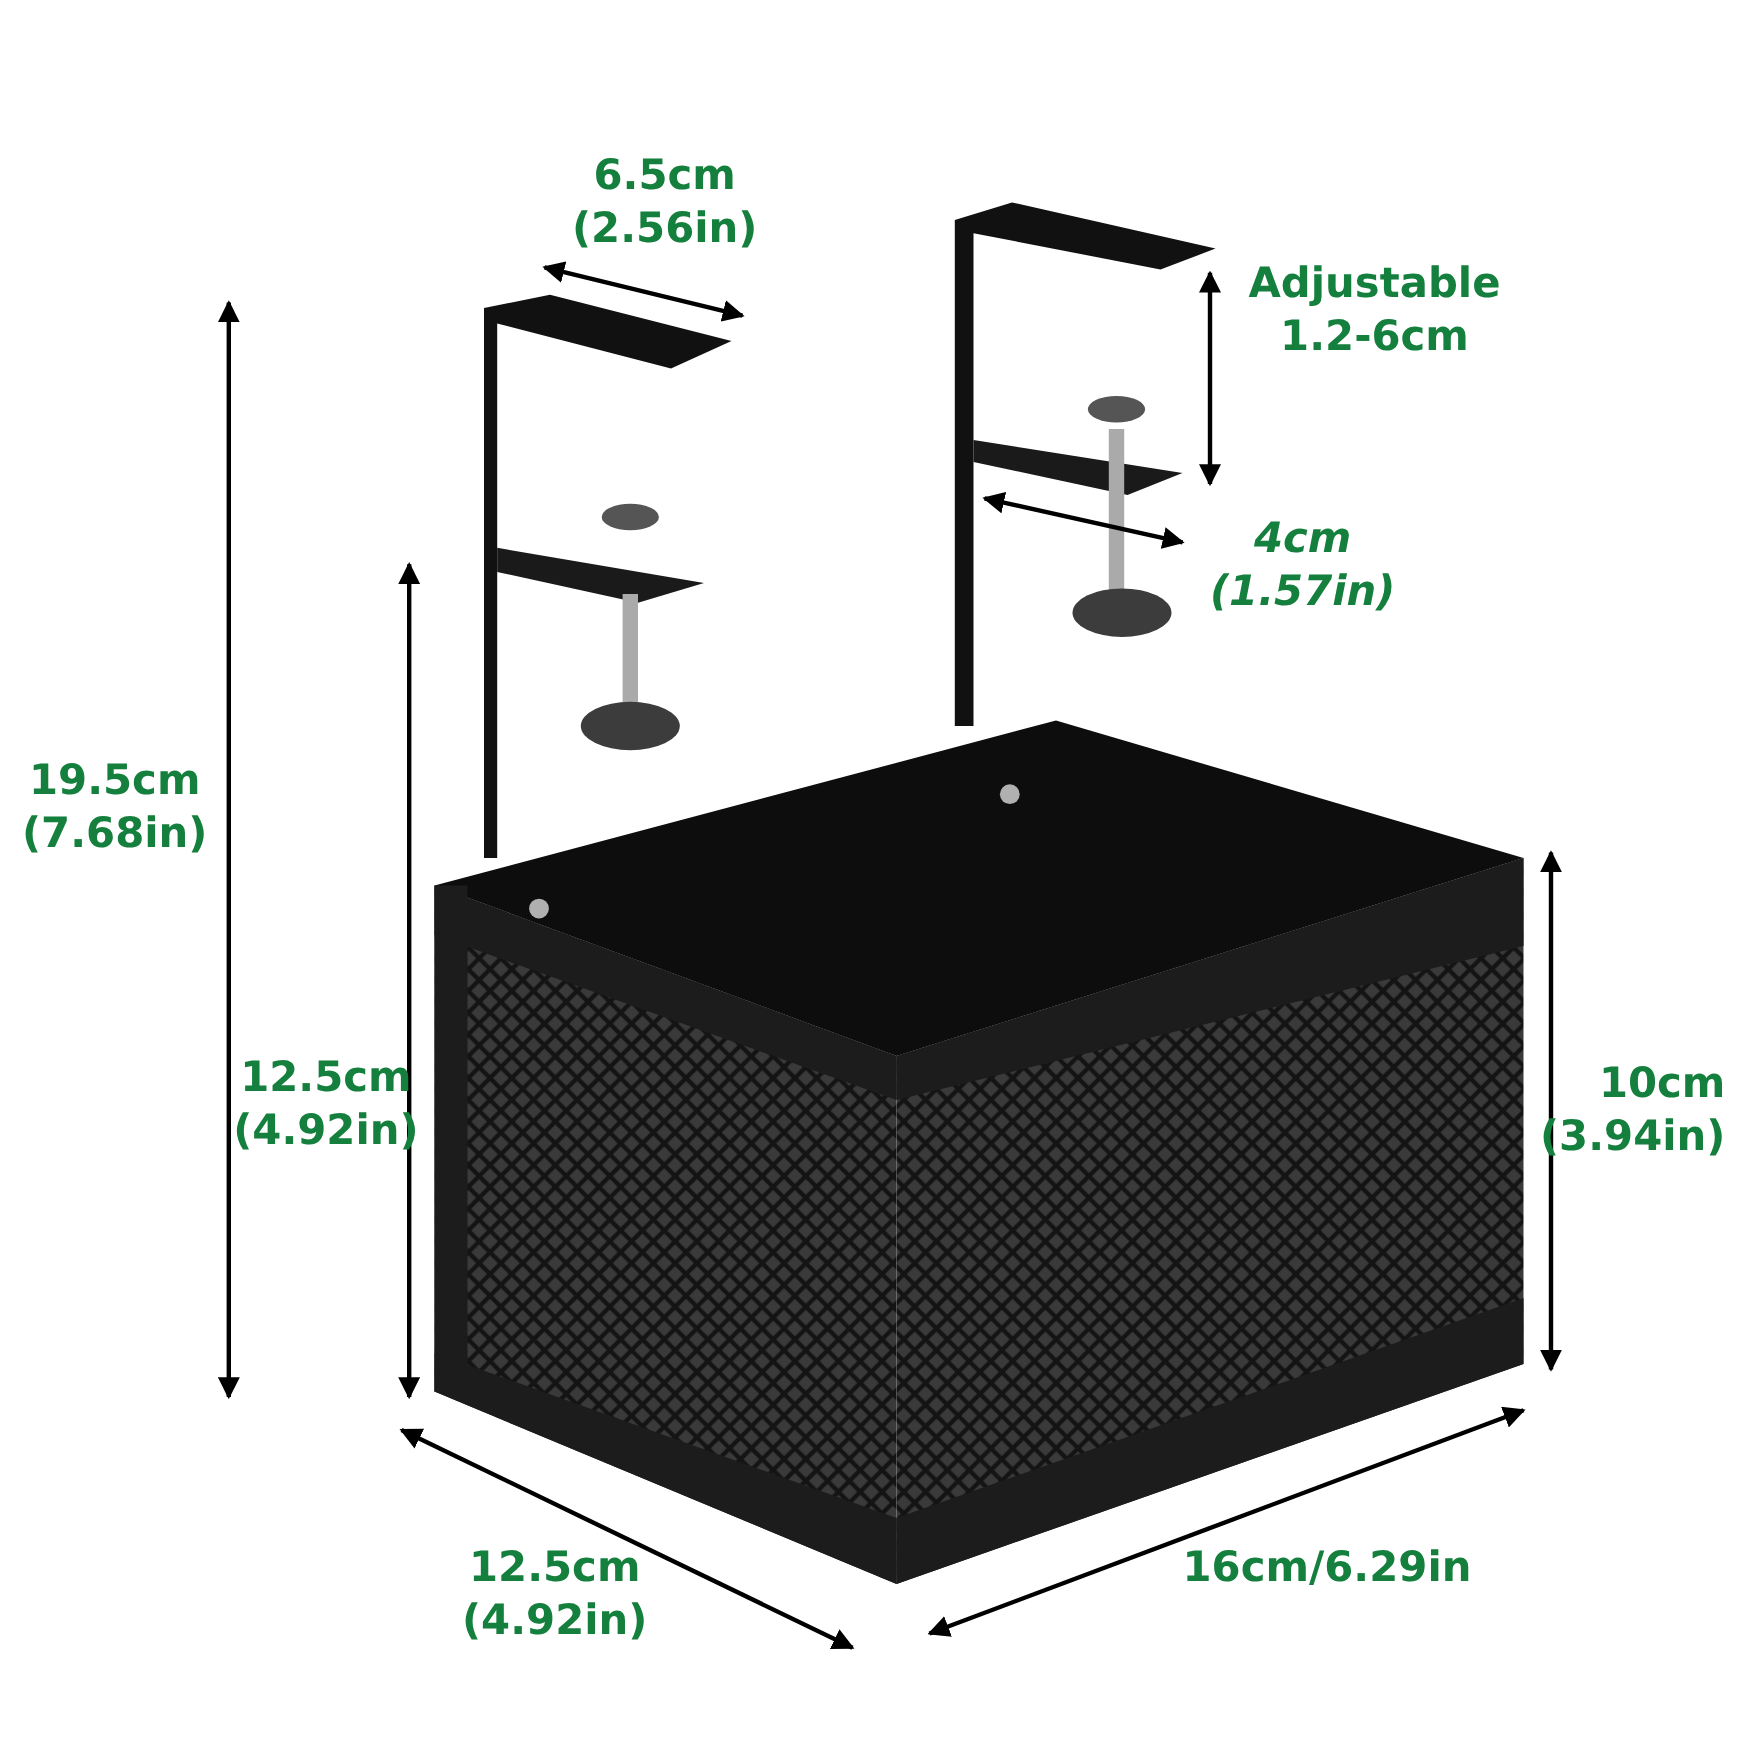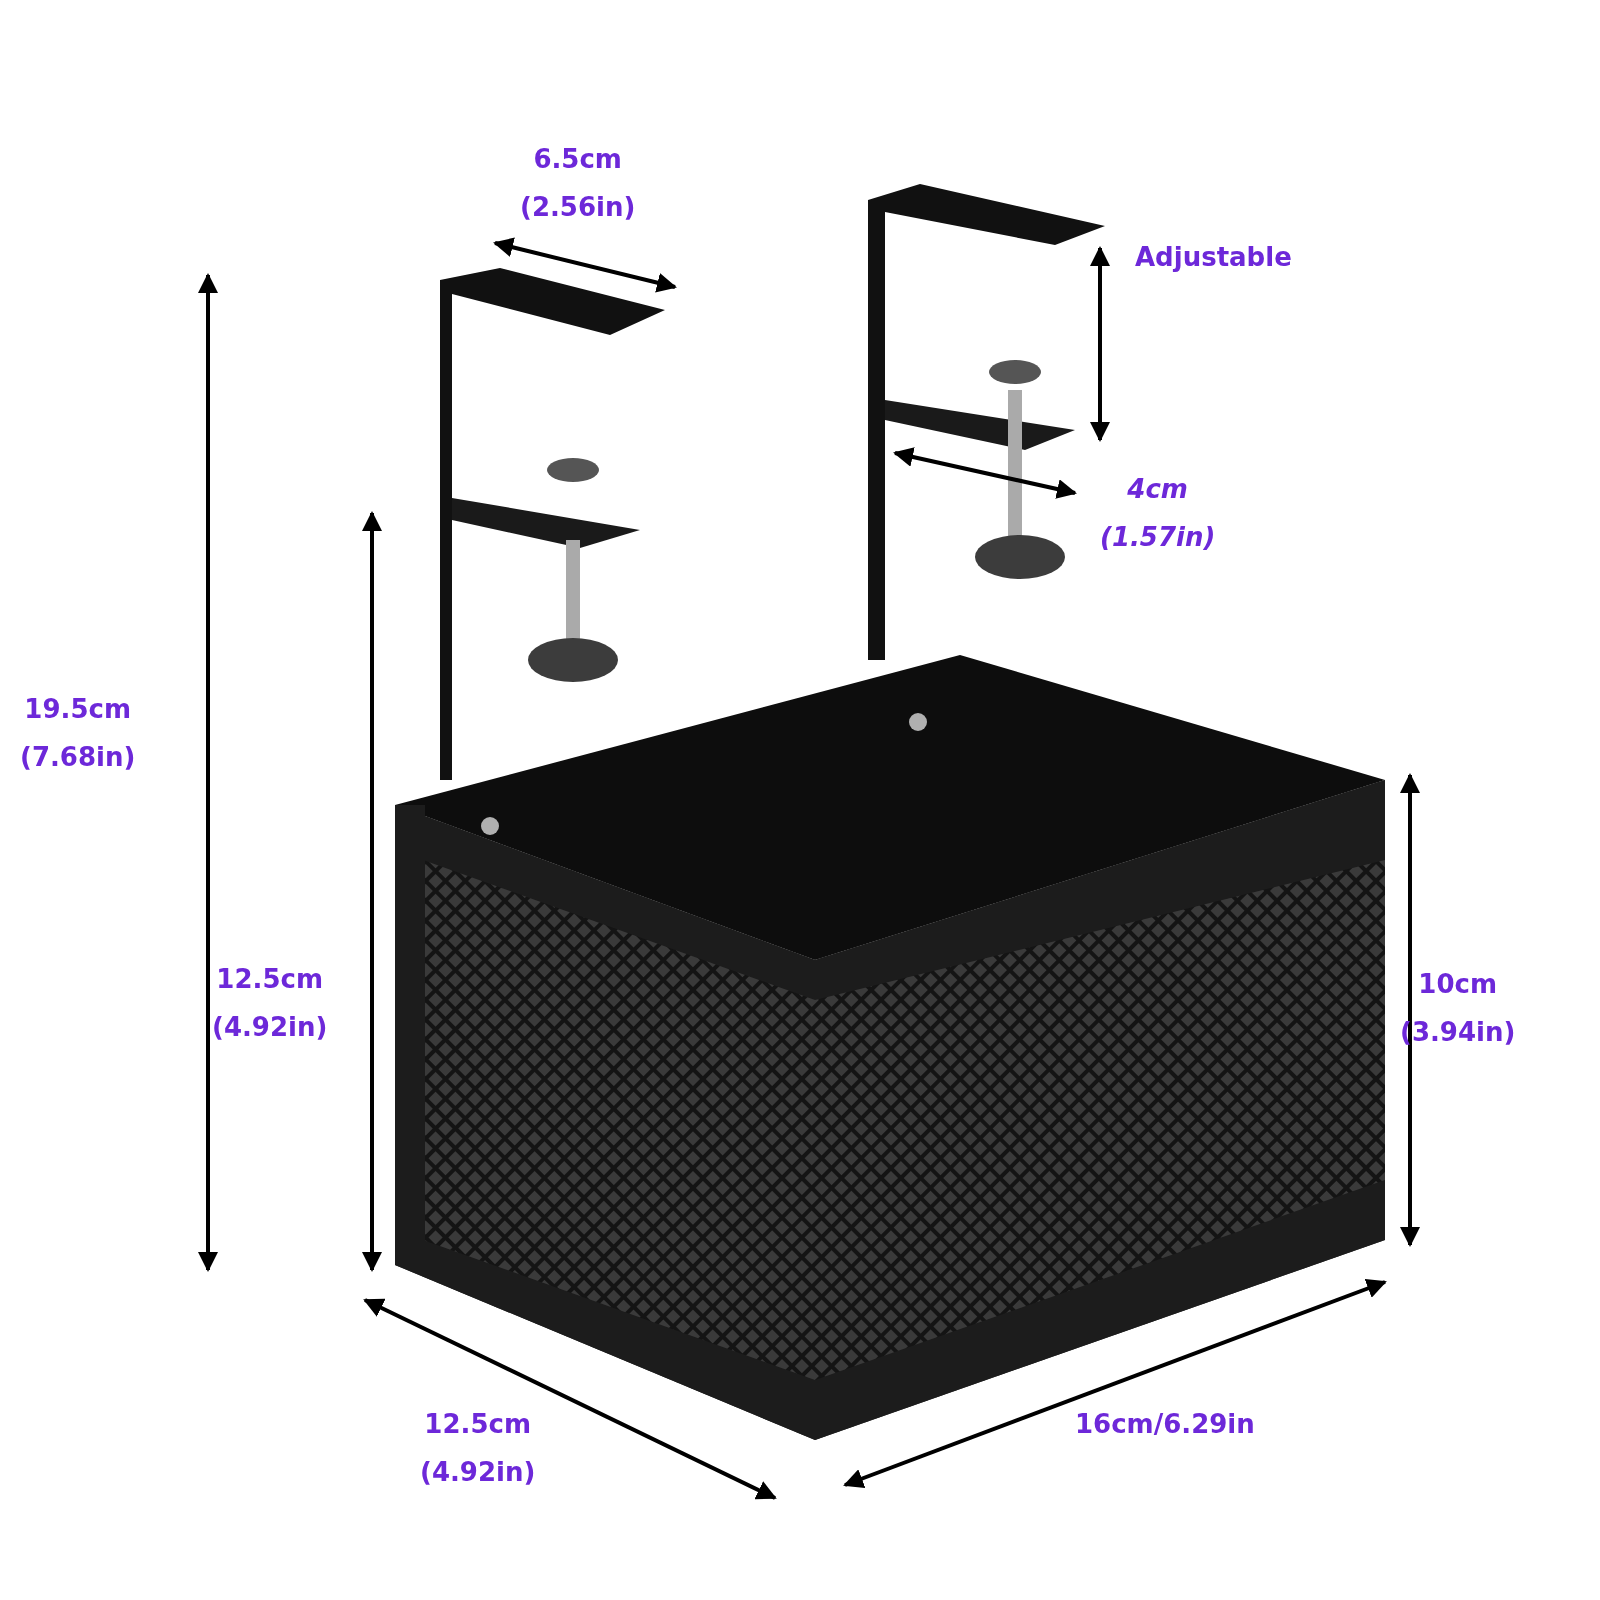--- a/index.html
+++ b/index.html
@@ -1,17 +1,17 @@
 <!DOCTYPE html>
 <html><head>
 <meta charset="utf-8">
 <style>
   html,body{margin:0;padding:0;background:#fff;}
   body{width:1600px;height:1600px;position:relative;overflow:hidden;font-family:"DejaVu Sans","Liberation Sans",sans-serif;}
-  .lbl{position:absolute;text-align:center;font-weight:bold;color:#6d28d9;font-size:26px;line-height:48px;white-space:nowrap;}
+  .lbl{position:absolute;text-align:center;font-weight:bold;color:#15803d;font-size:38px;line-height:48px;white-space:nowrap;}
   .lbl span{display:block;}
   svg{position:absolute;left:0;top:0;}
 </style>
 </head>
 <body>
 
 <svg width="1600" height="1600" viewBox="0 0 1600 1600">
   <defs>
     <pattern id="mesh" width="14" height="14" patternUnits="userSpaceOnUse" patternTransform="rotate(45)">
       <rect width="14" height="14" fill="#141414"></rect>
@@ -61,34 +61,35 @@
     <line x1="845" y1="1485" x2="1385" y2="1282" marker-start="url(#ah)" marker-end="url(#ah)"></line>
   </g>
 </svg>
 
 <div class="lbl" style="left:520px;top:135px;">
   <span>6.5cm</span>
   <span>(2.56in)</span>
 </div>
 <div class="lbl" style="left:1135px;top:233px;">
   <span>Adjustable</span>
+  <span>1.2-6cm</span>
 </div>
 <div class="lbl" style="left:1100px;top:465px;font-style:italic;">
   <span>4cm</span>
   <span>(1.57in)</span>
 </div>
 <div class="lbl" style="left:20px;top:685px;">
   <span>19.5cm</span>
   <span>(7.68in)</span>
 </div>
 <div class="lbl" style="left:212px;top:955px;">
   <span>12.5cm</span>
   <span>(4.92in)</span>
 </div>
-<div class="lbl" style="left:1400px;top:960px;">
+<div class="lbl" style="left:1400px;top:960px;text-align:right;">
   <span>10cm</span>
   <span>(3.94in)</span>
 </div>
 <div class="lbl" style="left:420px;top:1400px;">
   <span>12.5cm</span>
   <span>(4.92in)</span>
 </div>
 <div class="lbl" style="left:1075px;top:1400px;">
   <span>16cm/6.29in</span>
 </div>

